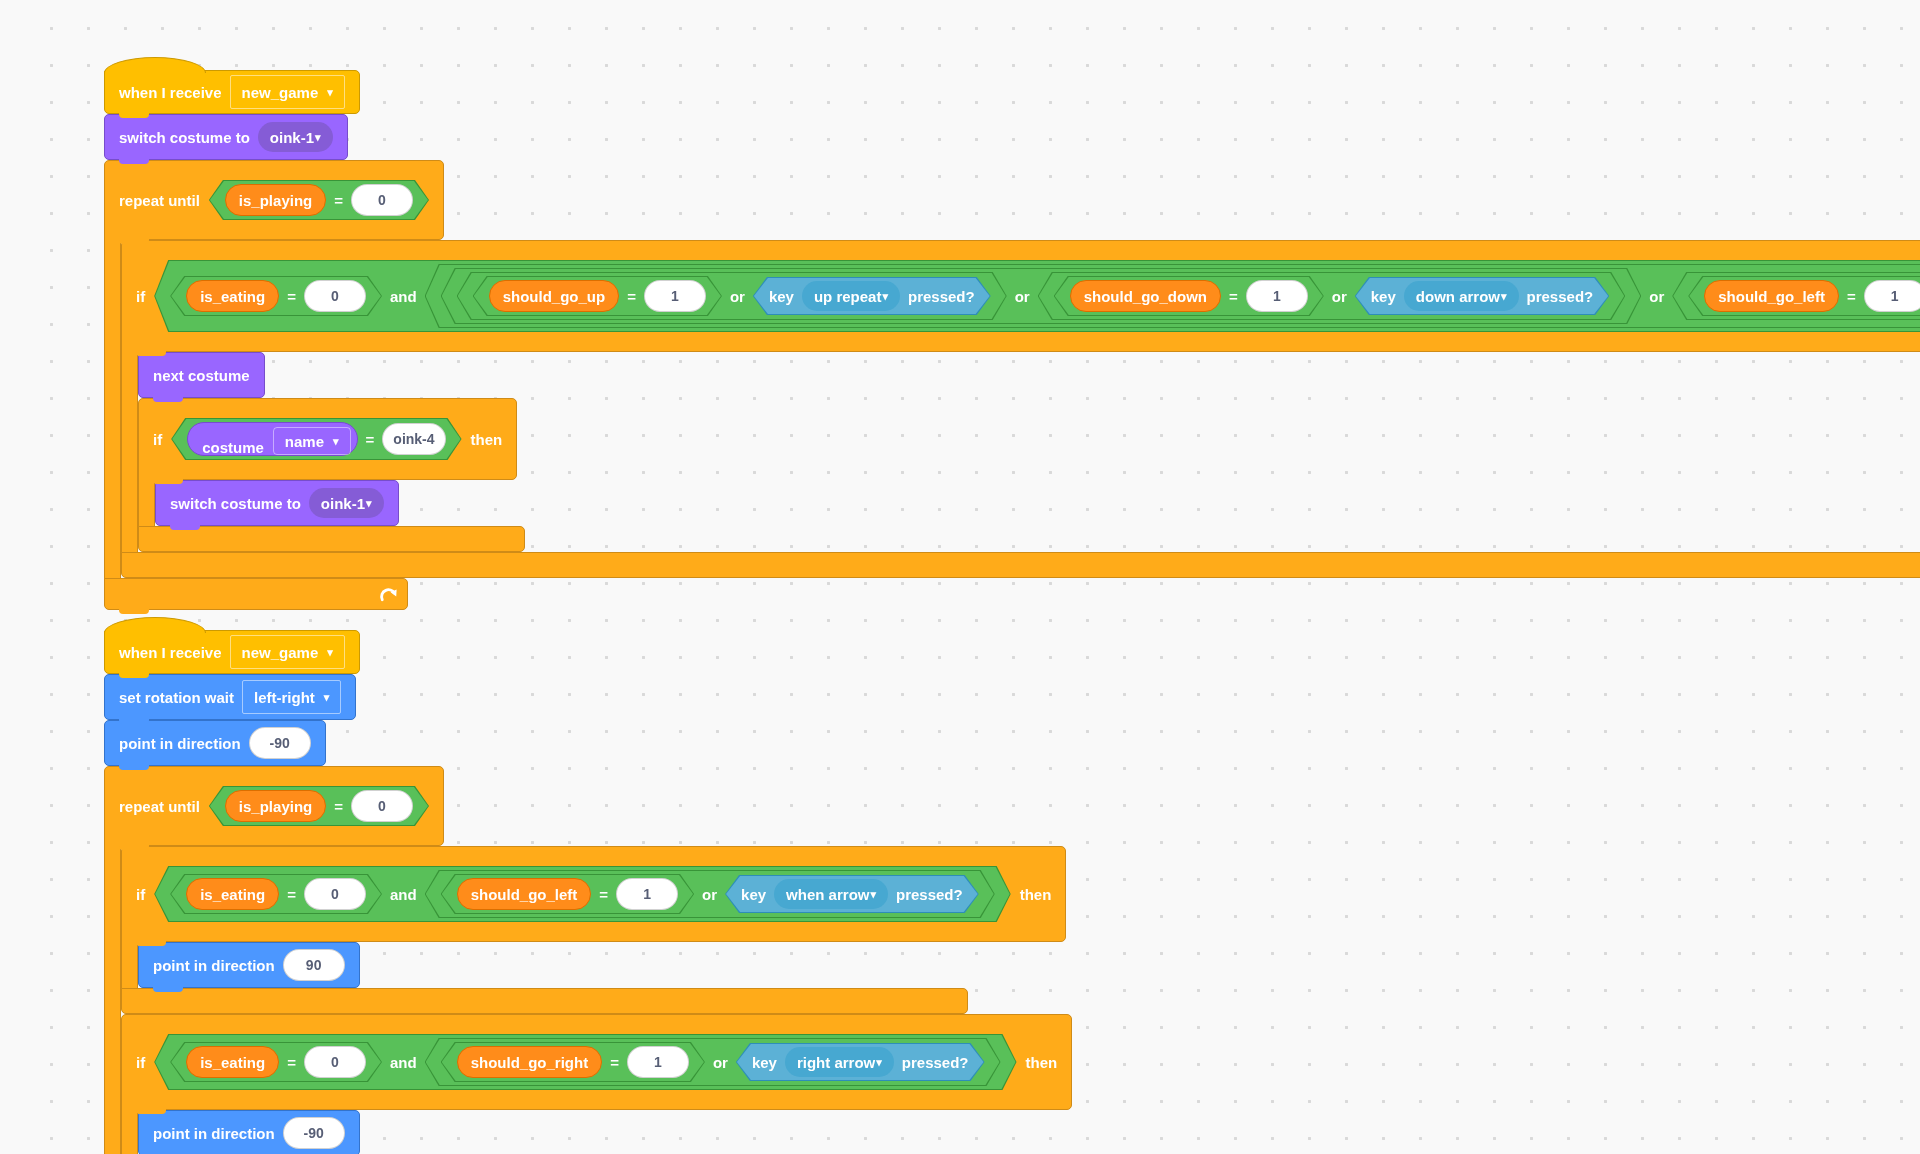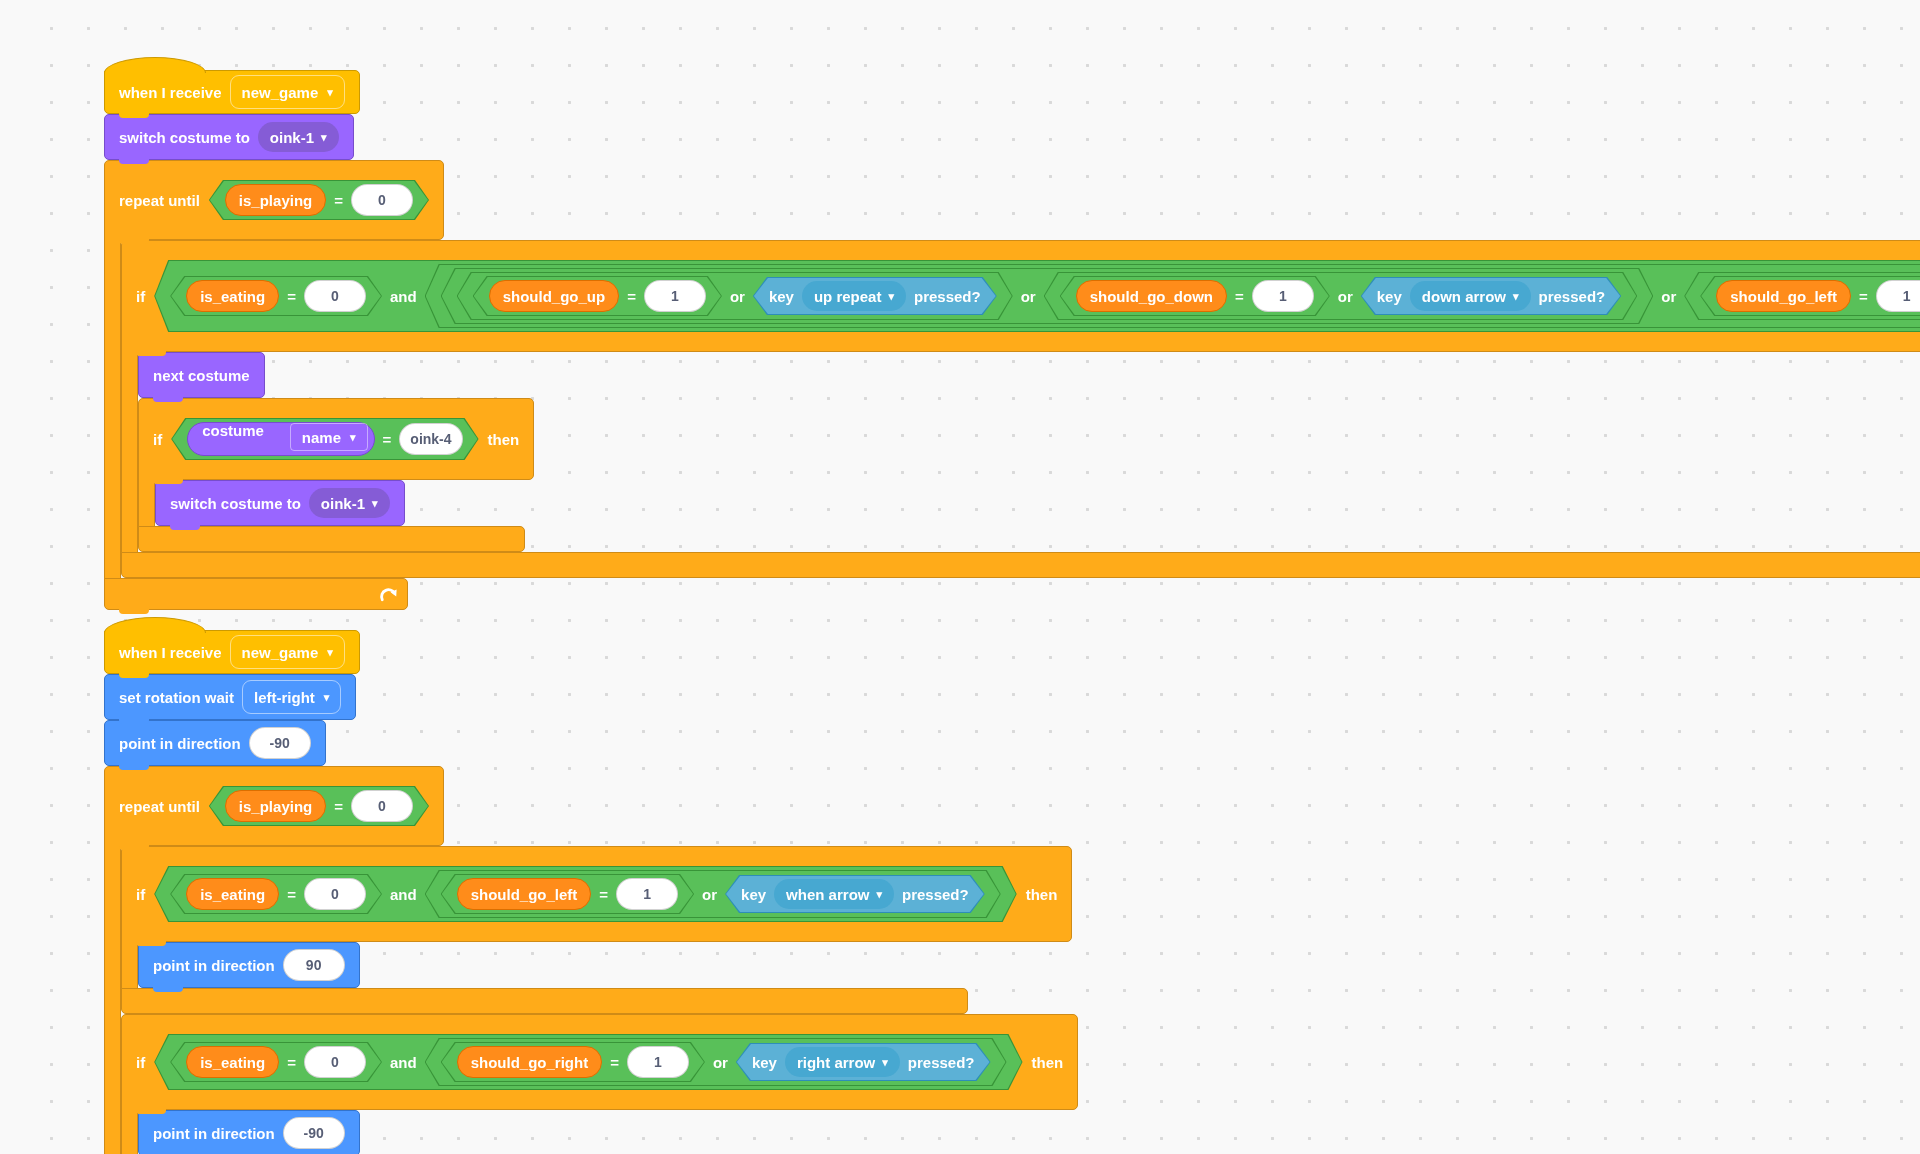--- a/index.html
+++ b/index.html
@@ -48,27 +48,27 @@
       clip-path:polygon(14px 0,calc(100% - 14px) 0,100% 50%,calc(100% - 14px) 100%,14px 100%,0 50%);
       display:flex;align-items:center;gap:8px;padding:3px 15px;white-space:nowrap}
   .op{--hf:var(--operators,#59C059);--hb:var(--operators-border,#389438)}
   .sn{--hf:var(--sensing,#5CB1D6);--hb:var(--sensing-border,#2E8EB8)}
 
   
   .vo{background:var(--variables,#FF8C1A);border:1px solid var(--variables-border,#DB6E00);
       height:30px;border-radius:16px;padding:0 13px;display:flex;align-items:center}
   .wi{background:#fff;color:var(--input-text,#575E75);height:30px;min-width:40px;border-radius:16px;
       padding:0 10px;display:flex;align-items:center;justify-content:center;border:1px solid rgba(0,0,0,0.18);font-size:14px}
-  .dd{height:30px;border-radius:16px;padding:0 12px;display:flex;align-items:center;gap:7px}
+  .dd{height:30px;border-radius:16px;padding:0 12px;display:flex;align-items:center;gap:1px}
   .sndd{background:var(--sensing-dropdown,#47A8D1)}
   .lkdd{background:var(--looks-dropdown,#855CD6)}
-  .ddr{height:32px;border-radius:9px;padding:0 11px;border:1px solid rgba(255,255,255,0.5);
+  .ddr{height:32px;border-radius:2px;padding:0 11px;border:1px solid rgba(255,255,255,0.5);
       display:flex;align-items:center;gap:9px}
   .rep{background:var(--looks,#9966FF);border:1px solid var(--looks-border,#774DCB);height:32px;
-      border-radius:17px;padding:0 6px 0 14px;display:flex;align-items:flex-start;gap:26px}
+      border-radius:17px;padding:0 6px 0 14px;display:flex;align-items:flex-end;gap:9px}
   .rep .ddr{height:26px;border-radius:4px;border:1px solid rgba(255,255,255,0.45)}
   .ca{font-size:11px;line-height:1}
   .lb{line-height:1}
   svg.loop{display:block}
 </style>
 </head>
 <body>
 
 <div class="workspace">
 

